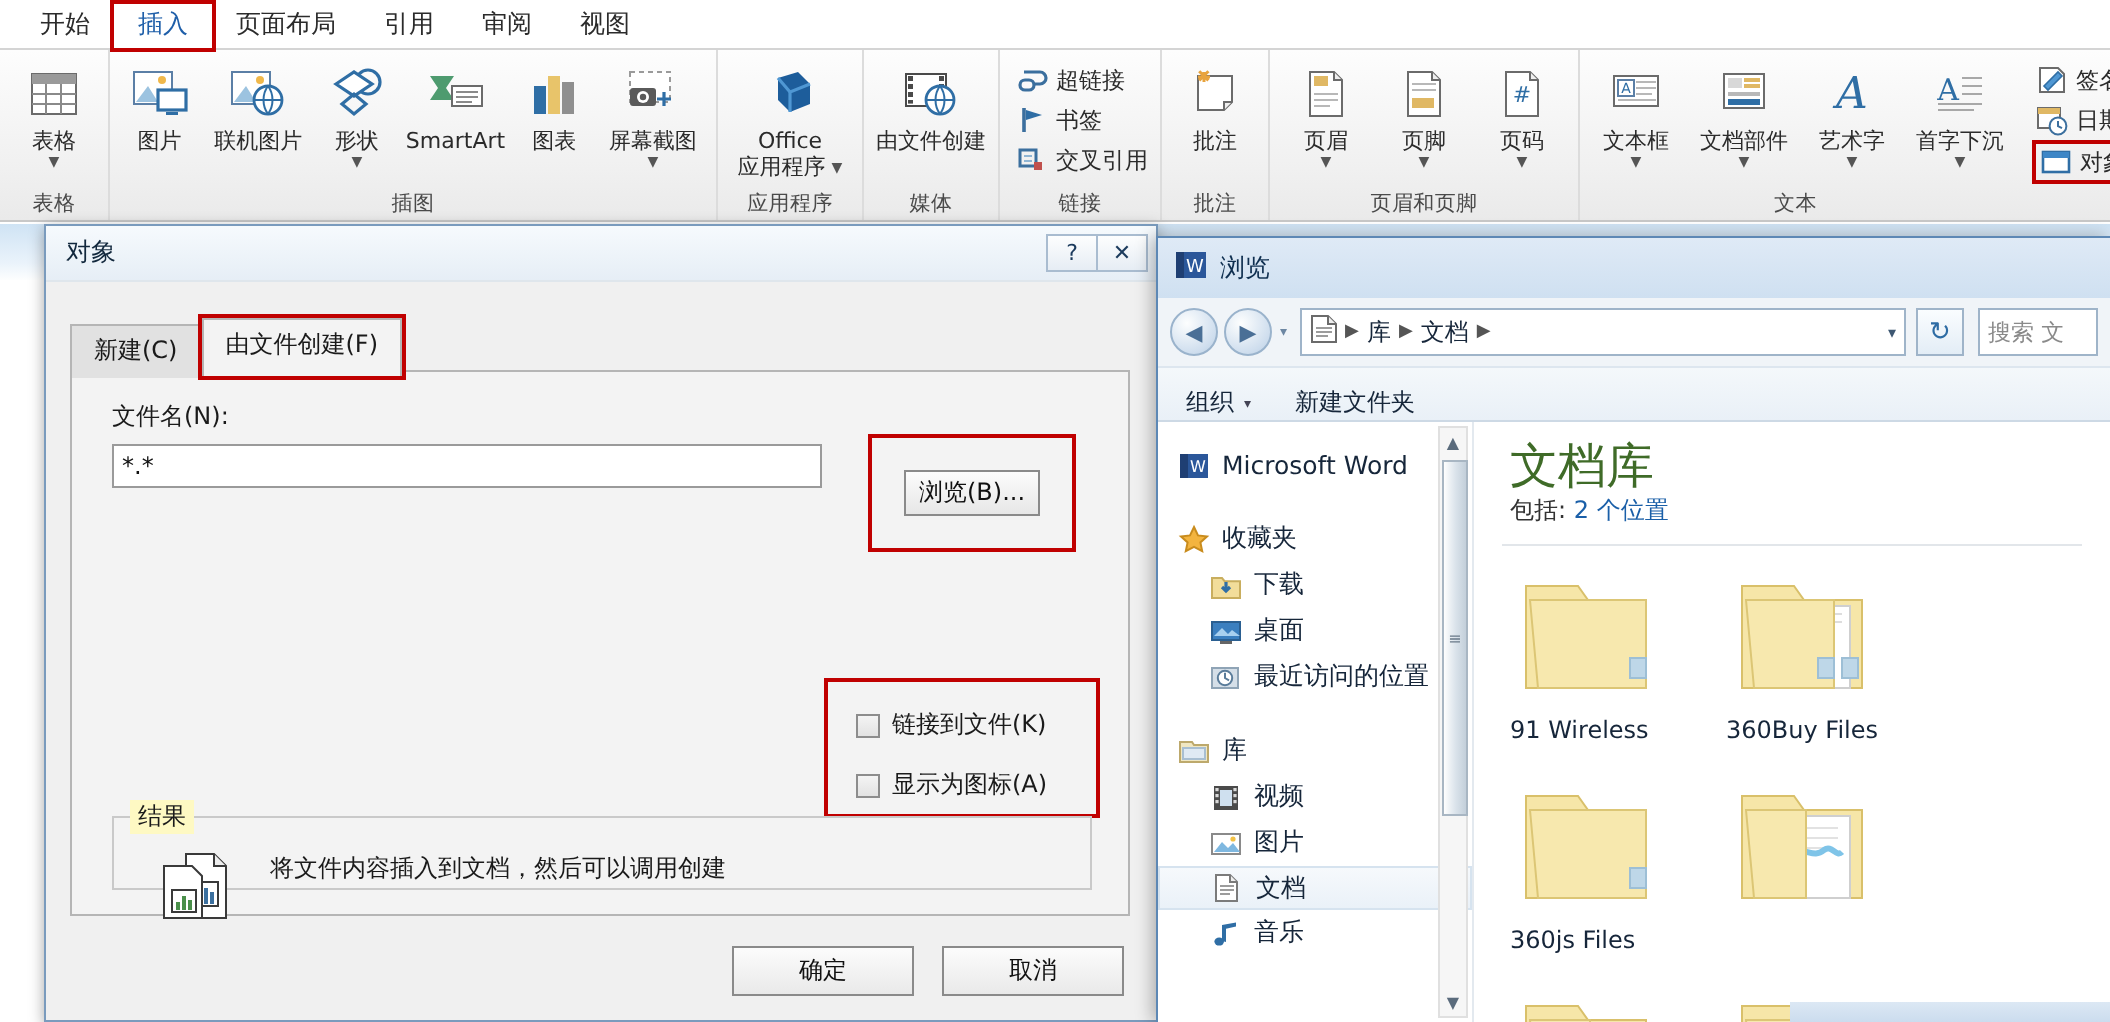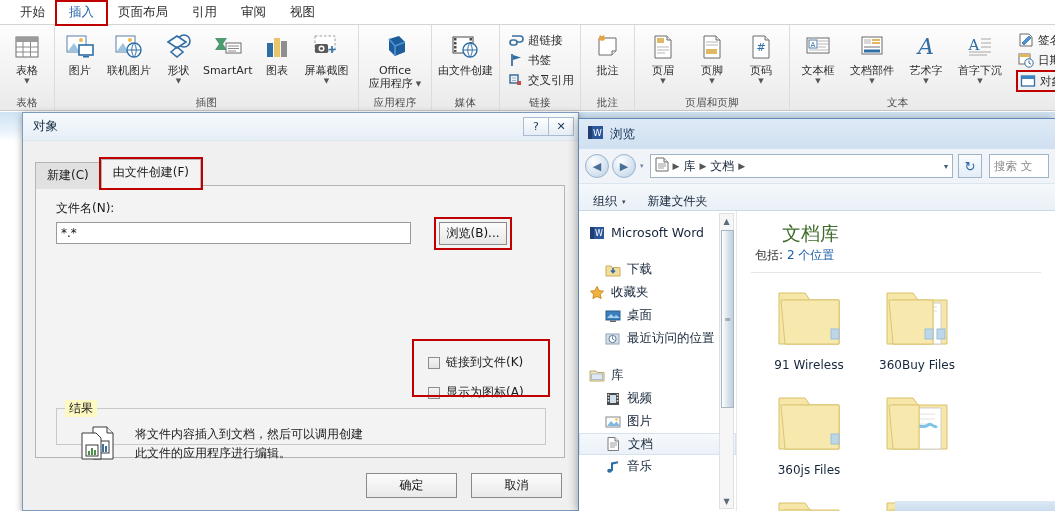--- a/index.html
+++ b/index.html
@@ -103,28 +103,28 @@
     position:absolute; left:12px; right:13px; top:44px; bottom:52px;
     background:#f3f3f3; border:1px solid #b5b5b5;
   }
 
   .fl-label { position:absolute; left:20px; top:14px; font-size:12px; }
   #filename-input {
     position:absolute; left:20px; top:36px; width:355px; height:22px;
     border:1px solid #9a9a9a; background:#fff; font-size:12px;
     padding:2px 4px; font-family:inherit; color:#111;
   }
-  #browse-wrap { position:absolute; left:400px; top:33px; padding:3px; outline:2px solid #c00000; }
+  #browse-wrap { position:absolute; left:400px; top:33px; padding:16px; outline:2px solid #c00000; }
   #browse-btn {
     width:68px; height:23px; border:1px solid #8a8a8a;
     background:linear-gradient(#fcfcfc,#e7e7e7); font-size:12px;
     font-family:inherit; color:#111;
   }
 
-  #checks-wrap { position:absolute; left:378px; top:155px; width:134px; height:54px; outline:2px solid #c00000; background:#f3f3f3;}
+  #checks-wrap { position:absolute; left:378px; top:155px; width:134px; height:66px; outline:2px solid #c00000; background:#f3f3f3;}
   .chk-row { display:flex; align-items:center; gap:6px; margin:13px 0 0 14px; }
   .chk {
     width:12px; height:12px; border:1px solid #8d8d8d;
     background:linear-gradient(#f4f4f4,#e2e2e2);
   }
   .chk-lb { font-size:12px; }
 
   .result-fs {
     position:absolute; left:20px; top:222px; right:18px; bottom:12px;
     border:1px solid #c9c9c9;
@@ -205,27 +205,27 @@
   .sb-arrow { font-size:8px; color:#5a6b7c; height:14px; display:flex; align-items:center; }
   #tree-thumb {
     position:absolute; top:16px; left:1px; width:13px; height:178px;
     background:linear-gradient(90deg,#fefefe,#d9e2ea 55%,#c3cfda);
     border:1px solid #a8b6c3; display:flex; align-items:center; justify-content:center;
     font-size:8px; color:#6b7b8a;
   }
 
   #ex-content { flex:1; position:relative; background:#fff; overflow:hidden; }
   .lib-head { padding:10px 0 0 18px; }
-  .lib-title { font-size:19px; color:#3f6b28; line-height:24px;margin-left:27px; }
+  .lib-title { font-size:24px; color:#3f6b28; line-height:24px; }
   .lib-sub { font-size:12px; color:#333; margin-top:2px; }
   .lib-sub .lnk { color:#1a5fa8; }
   .lib-rule { margin:8px 14px 0 14px; height:1px; background:#e2e6ea; }
 
   .grid { display:flex; flex-wrap:wrap; padding:10px 0 0 18px; gap:0; }
-  .gcell { width:108px; height:105px; display:flex; flex-direction:column; align-items:center; }
+  .gcell { width:108px; height:105px; display:flex; flex-direction:column; align-items:flex-start; }
   .gcell .nm { font-size:12px; color:#16263a; margin-top:2px; white-space:nowrap; }
 
   
   #ex-bottom-sliver {
     position:absolute; left:158px; right:0; bottom:0; height:10px;
     background:linear-gradient(#dce8f4,#cbdcee);
   }
 </style>
 </head>
 <body>
@@ -635,21 +635,20 @@
               <rect x="7" y="20" width="12" height="11" fill="#fff" stroke="#3a3a3a"></rect>
               <g fill="#4a8f4a">
                   <rect x="9" y="26" width="2" height="4"></rect>
                   <rect x="12" y="23" width="2" height="7"></rect>
                   <rect x="15" y="25" width="2" height="5"></rect>
                 </g>
             </svg>
           </span>
           <div>
             <div class="result-text">将文件内容插入到文档，然后可以调用创建</div>
-            <div class="result-text">此文件的应用程序进行编辑。</div>
           </div>
         </div>
       </div>
     </div>
 
     <div class="odlg-footer">
       <button class="dbtn">确定</button>
       <button class="dbtn">取消</button>
     </div>
   </div>
@@ -708,36 +707,36 @@
           <svg width="16" height="16" viewBox="0 0 16 16">
             <rect x="1" y="2" width="14" height="12" fill="#2b579a"></rect>
             <rect x="1" y="2" width="4" height="12" fill="#1f3f73"></rect>
             <text x="10" y="11" font-size="8" fill="#fff" text-anchor="middle" font-family="DejaVu Sans">W</text>
           </svg>
         </span>
         <span>Microsoft Word</span>
       </div>
       <div class="tr-gap"></div>
 
+      <div class="tr-item">
+        <span class="tr-ico">
+          <svg width="16" height="16" viewBox="0 0 16 16">
+            <path d="M8 1.5l2 4.2 4.5.5-3.3 3 .9 4.4L8 11.4 3.9 13.6l.9-4.4-3.3-3 4.5-.5z" fill="#f3b43f" stroke="#c98c1d"></path>
+          </svg>
+        </span>
+        <span>收藏夹</span>
+      </div>
       <div class="tr-item ind">
         <span class="tr-ico">
           <svg width="16" height="16" viewBox="0 0 16 16">
             <path d="M1 4h5l1.3 1.6H15V14H1z" fill="#f2dd9a" stroke="#c9ae5e"></path>
             <path d="M8 6v4M6 8.5l2 2 2-2" stroke="#2f6ea5" stroke-width="1.6" fill="none"></path>
           </svg>
         </span>
         <span>下载</span>
-      </div>
-      <div class="tr-item">
-        <span class="tr-ico">
-          <svg width="16" height="16" viewBox="0 0 16 16">
-            <path d="M8 1.5l2 4.2 4.5.5-3.3 3 .9 4.4L8 11.4 3.9 13.6l.9-4.4-3.3-3 4.5-.5z" fill="#f3b43f" stroke="#c98c1d"></path>
-          </svg>
-        </span>
-        <span>收藏夹</span>
       </div>
       <div class="tr-item ind">
         <span class="tr-ico">
           <svg width="16" height="16" viewBox="0 0 16 16">
             <rect x="1" y="3" width="14" height="9" fill="#3b7fbf" stroke="#2a5f91"></rect>
             <path d="M2 10l4-4 3 3 2-2 4 3z" fill="#a8d0ef"></path>
             <rect x="5" y="12.5" width="6" height="1.5" fill="#666"></rect>
           </svg>
         </span>
         <span>桌面</span>

